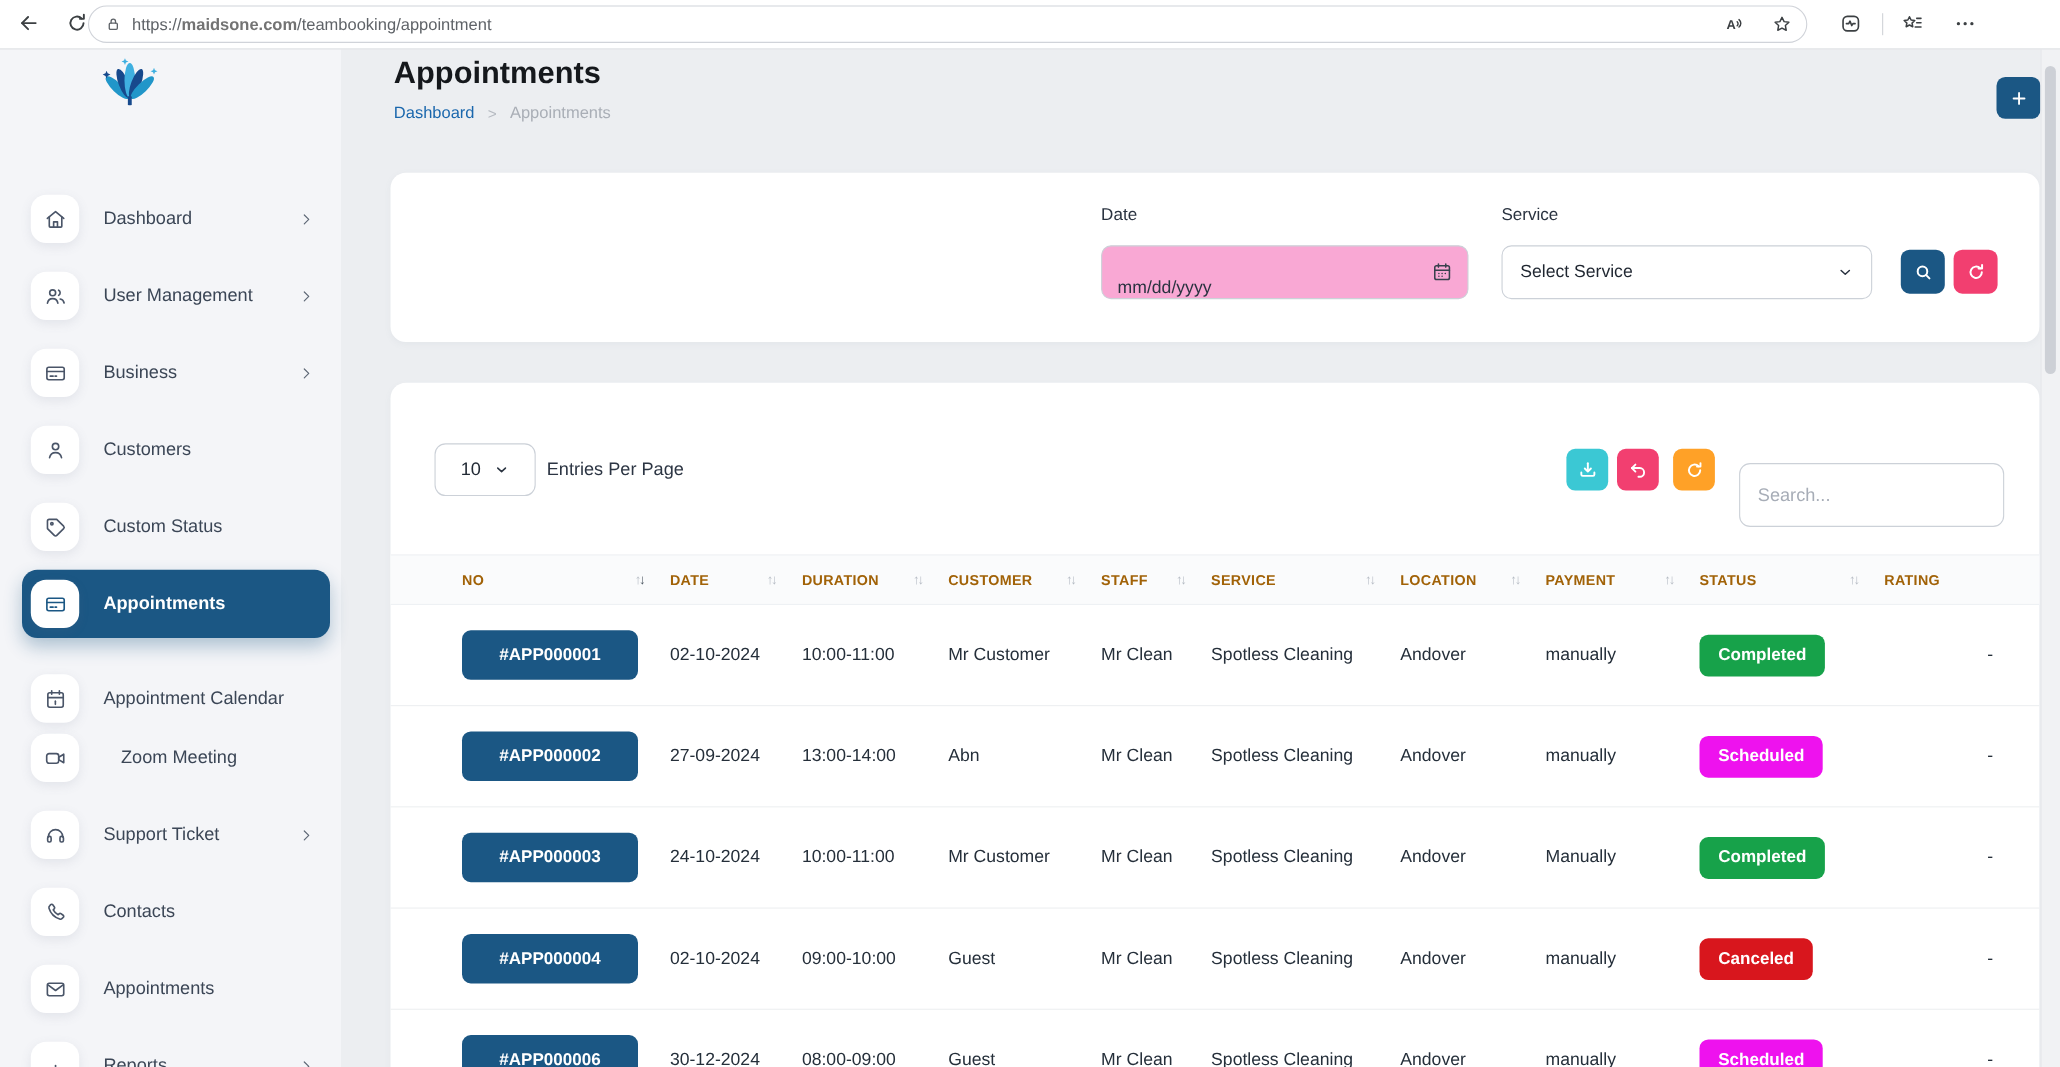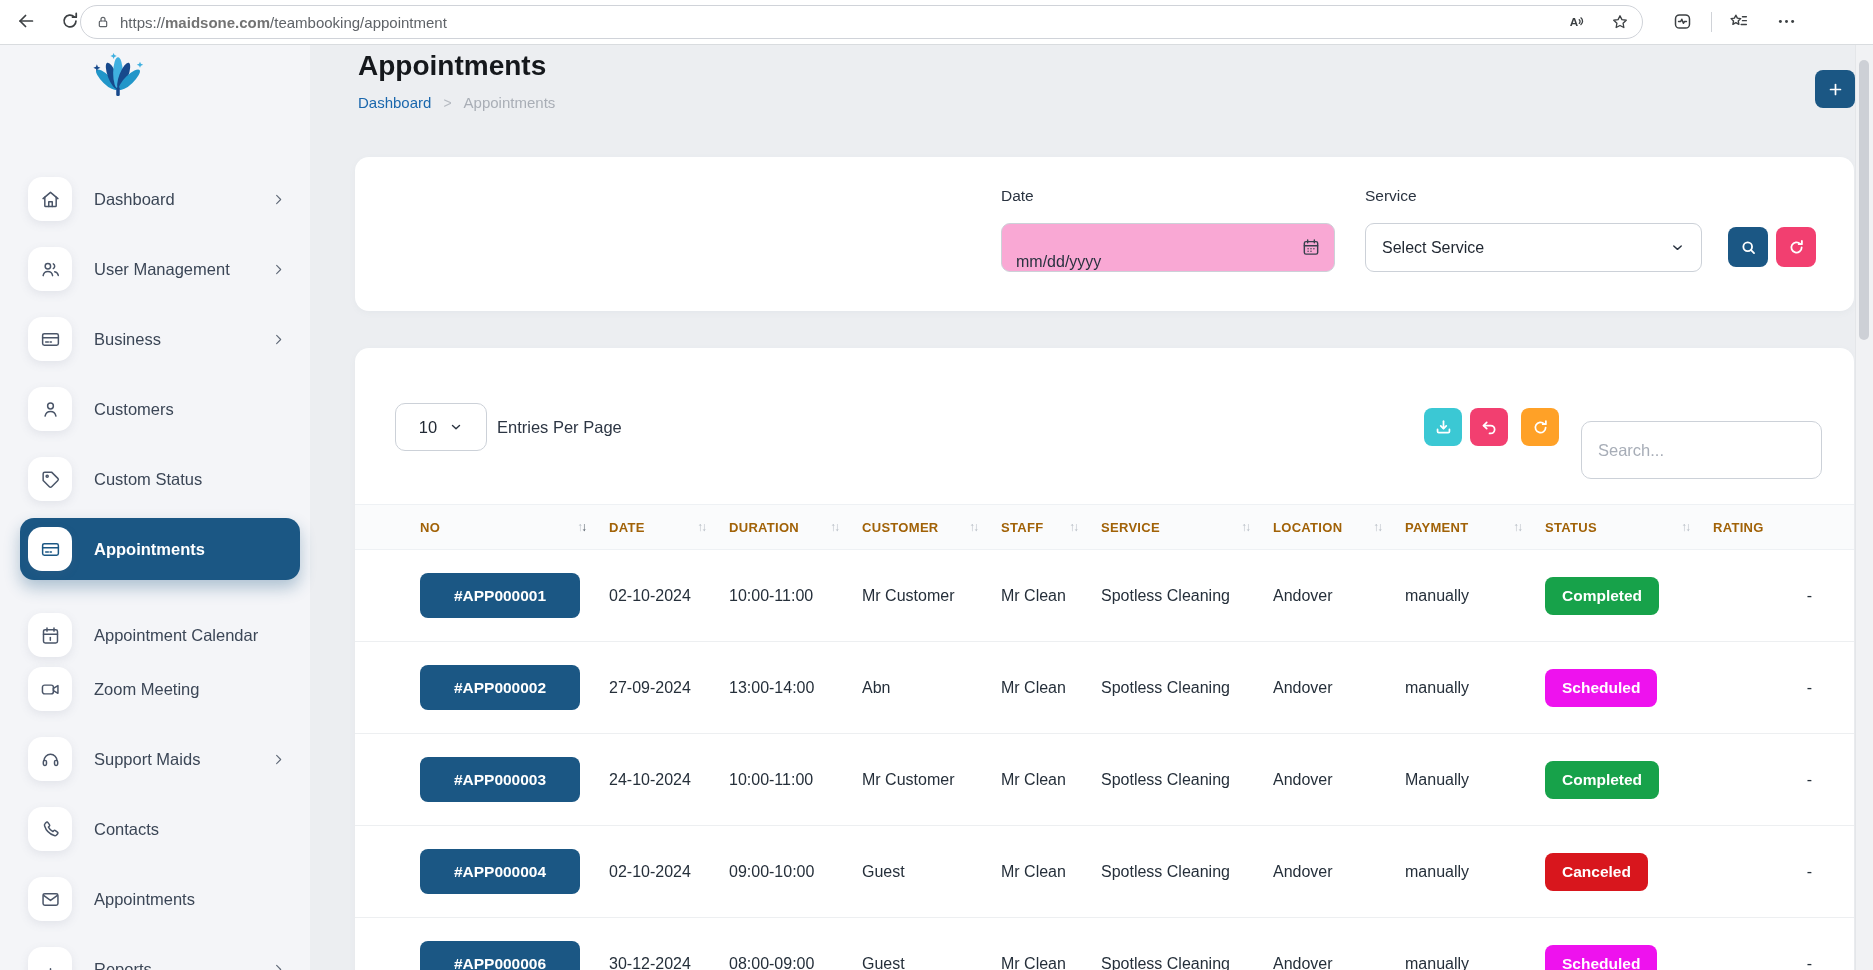--- a/index.html
+++ b/index.html
@@ -264,38 +264,38 @@
         <div class="nav-item" style="top: 480px;">
           <span class="tile">
             <svg fill="none" stroke="currentColor" stroke-width="1.7" stroke-linecap="round" stroke-linejoin="round" viewBox="0 0 24 24">
               <rect x="4" y="5.5" width="16" height="15" rx="2"></rect>
               <path d="M8 3.5v3.5M16 3.5v3.5M4 10.5h16"></path>
               <path d="M11.8 14.2v3.3"></path>
             </svg>
           </span>
           <span class="nav-label">Appointment Calendar</span>
         </div>
-        <div class="nav-item" style="top: 534px;">
+        <div class="nav-item" style="top: 534px; gap: 16px;">
           <span class="tile">
             <svg fill="none" stroke="currentColor" stroke-width="1.7" stroke-linecap="round" stroke-linejoin="round" viewBox="0 0 24 24">
               <rect x="2.8" y="7" width="12.5" height="10" rx="2.5"></rect>
               <path d="M15.3 10.8 20.5 7.6v8.8l-5.2-3.2z"></path>
             </svg>
           </span>
           <span class="nav-label">Zoom Meeting</span>
         </div>
         <div class="nav-item" style="top: 604px;">
           <span class="tile">
             <svg fill="none" stroke="currentColor" stroke-width="1.7" stroke-linecap="round" stroke-linejoin="round" viewBox="0 0 24 24">
               <path d="M4.5 13.5a7.5 7.5 0 0 1 15 0"></path>
               <rect x="3.8" y="13" width="3.6" height="5.8" rx="1.6"></rect>
               <rect x="16.6" y="13" width="3.6" height="5.8" rx="1.6"></rect>
             </svg>
           </span>
-          <span class="nav-label">Support Maids</span>
+          <span class="nav-label">Support Ticket</span>
           <span class="chev">
             <svg fill="none" stroke="currentColor" stroke-width="1.7" stroke-linecap="round" stroke-linejoin="round" viewBox="0 0 24 24">
               <path d="m9 5.5 6.5 6.5L9 18.5"></path>
             </svg>
           </span>
         </div>
         <div class="nav-item" style="top: 674px;">
           <span class="tile">
             <svg fill="none" stroke="currentColor" stroke-width="1.7" stroke-linecap="round" stroke-linejoin="round" viewBox="0 0 24 24">
               <path d="M7 3.9c.6-.6 1.6-.5 2.1.2l1.7 2.3c.4.6.4 1.4-.2 1.9l-1 1a12.5 12.5 0 0 0 5.1 5.1l1-1c.5-.5 1.3-.6 1.9-.2l2.3 1.7c.7.5.8 1.5.2 2.1l-1.2 1.2c-.7.7-1.7 1-2.6.7C10.5 17 7 13.6 5.2 7.7c-.3-.9 0-1.9.7-2.6z"></path>

